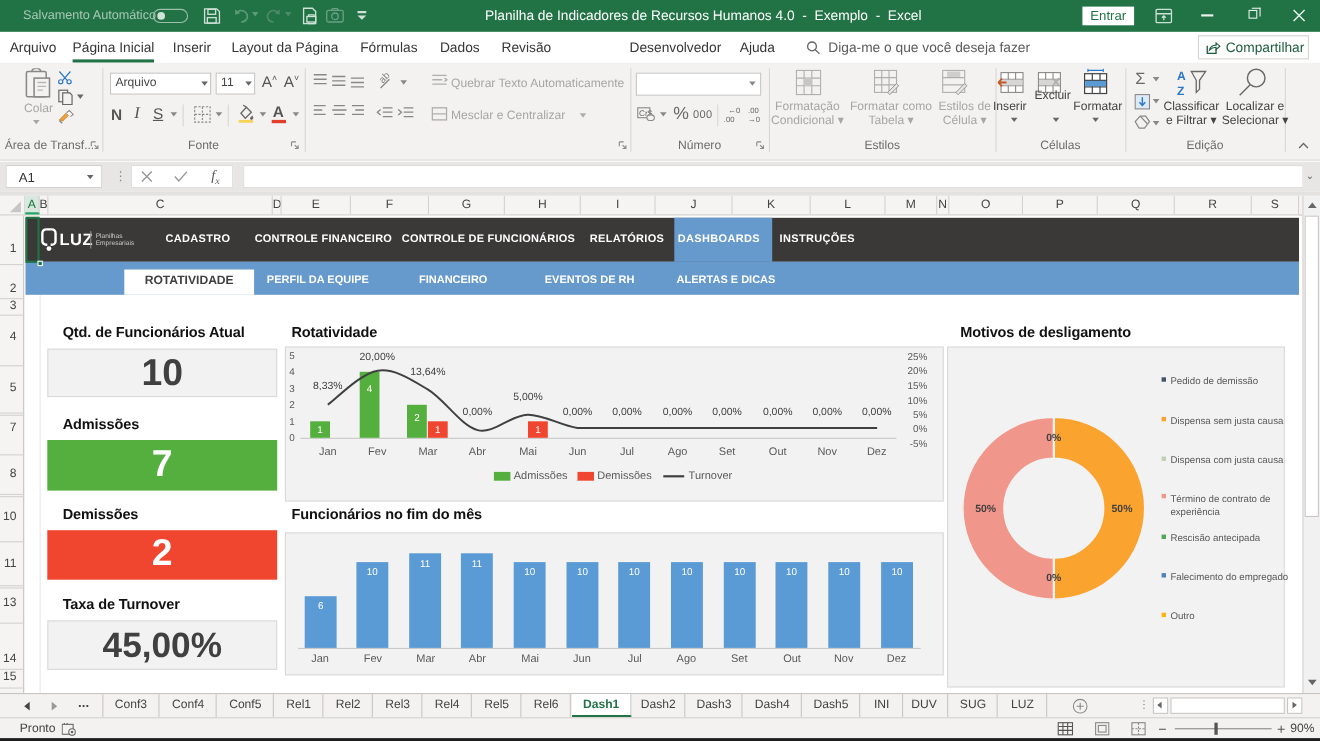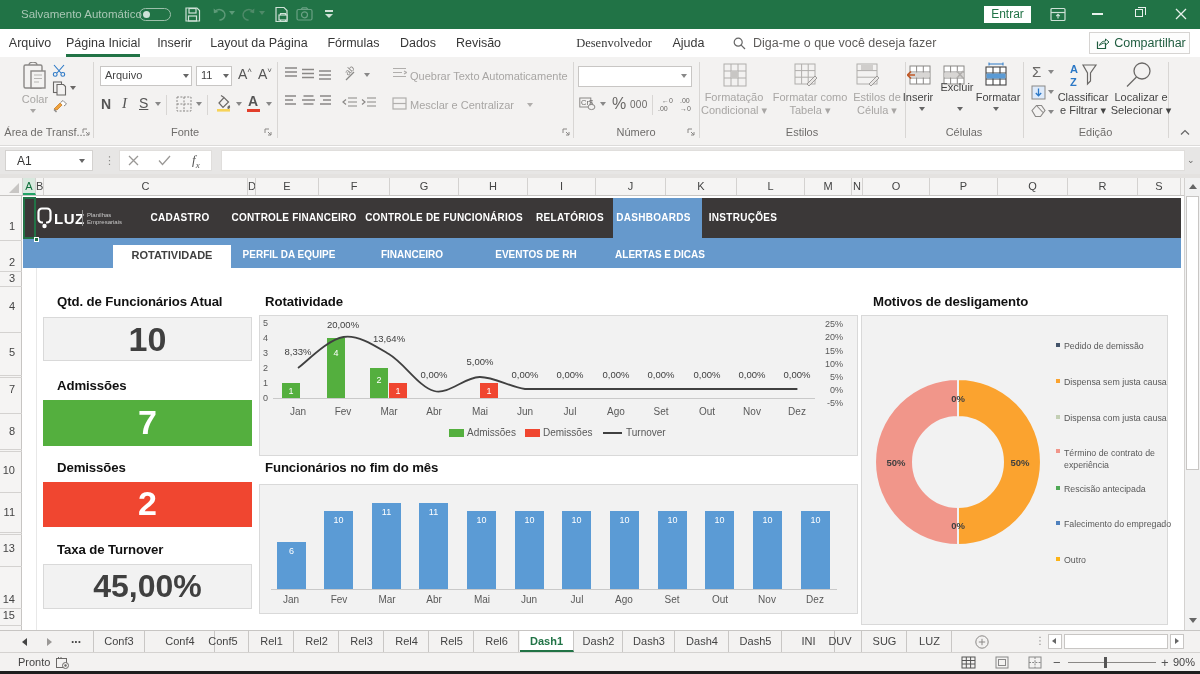--- a/index.html
+++ b/index.html
@@ -95,20 +95,21 @@
 
   <svg class="abs" style="left:296px;top:7px;" width="17" height="14" viewBox="0 0 17 14">
     <rect x="1" y="2.5" width="15" height="10.5" rx="1.5" fill="none" stroke="#6aa184" stroke-width="1.2"></rect>
     <path d="M5 2.5 L6.5 0.8 h4 L12 2.5" fill="none" stroke="#6aa184" stroke-width="1.2"></path>
     <circle cx="8.5" cy="7.8" r="3" fill="none" stroke="#6aa184" stroke-width="1.2"></circle>
   </svg>
 
   <span class="abs" style="left:325px;top:10px;width:8px;height:1.6px;background:#cfe2d7;"></span>
   <span class="abs" style="left:325px;top:14px;width:0;height:0;border-left:4px solid transparent;border-right:4px solid transparent;border-top:4px solid #cfe2d7;"></span>
 
+  <span class="abs" style="left:441px;top:7px;font-size:12.5px;color:#fff;">Planilha de Indicadores de Recursos Humanos 4.0&nbsp; -&nbsp; Exemplo&nbsp; -&nbsp; Excel</span>
 
   <span class="abs" style="left:984px;top:6px;width:47px;height:17px;background:#fff;color:#217346;font-size:12px;text-align:center;line-height:17px;">Entrar</span>
 
   <svg class="abs" style="left:1050px;top:7px;" width="16" height="15" viewBox="0 0 16 15">
     <rect x="1" y="1.5" width="14" height="12" rx="1" fill="none" stroke="#cfe2d7" stroke-width="1.2"></rect>
     <path d="M1 5.5 h14" stroke="#cfe2d7" stroke-width="1.2"></path>
     <path d="M8 11.5 L8 7.5 M6.2 9.2 L8 7.4 L9.8 9.2" fill="none" stroke="#cfe2d7" stroke-width="1.2"></path>
   </svg>
 
   <span class="abs" style="left:1092px;top:13px;width:11px;height:1.5px;background:#e8f1ec;"></span>
@@ -120,21 +121,21 @@
 </div>
 <div id="menubar">
   <span class="menu-item" style="left:8px;width:44px;">Arquivo</span>
   <span class="menu-item" style="left:66px;width:74px;border-bottom:3px solid #217346;">Página Inicial</span>
   <span class="menu-item" style="left:155px;width:39px;">Inserir</span>
   <span class="menu-item" style="left:210px;width:98px;">Layout da Página</span>
   <span class="menu-item" style="left:325px;width:57px;">Fórmulas</span>
   <span class="menu-item" style="left:398px;width:40px;">Dados</span>
   <span class="menu-item" style="left:454px;width:49px;">Revisão</span>
   <span class="menu-item" style="left:519px;width:38px;margin-top:28px;">Exibir</span>
-  <span class="menu-item" style="left:572px;width:84px;font-family:Liberation Serif, serif;">Desenvolvedor</span>
+  <span class="menu-item" style="left:572px;width:84px;">Desenvolvedor</span>
   <span class="menu-item" style="left:670px;width:37px;">Ajuda</span>
   <svg class="abs" style="left:733px;top:8px;" width="13" height="13" viewBox="0 0 13 13">
     <circle cx="5.2" cy="5.2" r="4" fill="none" stroke="#666" stroke-width="1.2"></circle>
     <path d="M8.2 8.2 L12 12" stroke="#666" stroke-width="1.2"></path>
   </svg>
   <span class="menu-item" style="left:753px;width:250px;text-align:left;color:#5e5c5a;">Diga-me o que você deseja fazer</span>
   <span class="abs" style="left:1089px;top:3px;width:101px;height:22px;background:#fdfdfd;border:1px solid #d6d4d2;"></span>
   <svg class="abs" style="left:1096px;top:8px;" width="14" height="13" viewBox="0 0 14 13">
     <path d="M1.5 4.5 V11.5 H9.5 V7" fill="none" stroke="#1f5c3f" stroke-width="1.2"></path>
     <path d="M3.5 8.5 C4 6 6.5 4 9.5 4 L9.5 2 L13 5 L9.5 8 L9.5 6 C7 6 5 7 3.5 8.5 Z" fill="none" stroke="#1f5c3f" stroke-width="1"></path>
@@ -630,34 +631,34 @@
 <div id="vscroll">
   <span class="abs" style="left:4px;top:6px;width:0;height:0;border-left:4px solid transparent;border-right:4px solid transparent;border-bottom:5px solid #666;"></span>
   <span class="abs" style="left:1px;top:18px;width:13px;height:274px;background:#fff;border:1px solid #c8c6c4;"></span>
   <span class="abs" style="left:4px;top:440px;width:0;height:0;border-left:4px solid transparent;border-right:4px solid transparent;border-top:5px solid #666;"></span>
 </div>
 <div id="tabbar">
   <span class="abs" style="left:22px;top:7px;width:0;height:0;border-top:4px solid transparent;border-bottom:4px solid transparent;border-right:5px solid #444;"></span>
   <span class="abs" style="left:47px;top:7px;width:0;height:0;border-top:4px solid transparent;border-bottom:4px solid transparent;border-left:5px solid #9a9896;"></span>
   <span class="abs" style="left:71px;top:1px;font-size:12px;font-weight:bold;color:#444;">...</span>
   <span class="stab" style="left:93px;width:52px;border-left:1px solid #c9c7c5;">Conf3</span>
-  <span class="stab" style="left:146px;width:69px;">Conf4</span>
+  <span class="stab" style="left:146px;width:51px;">Conf4</span>
   <span class="stab" style="left:198px;width:51px;">Conf5</span>
   <span class="stab" style="left:250px;width:44px;">Rel1</span>
   <span class="stab" style="left:295px;width:44px;">Rel2</span>
   <span class="stab" style="left:340px;width:44px;">Rel3</span>
   <span class="stab" style="left:385px;width:44px;">Rel4</span>
   <span class="stab" style="left:430px;width:44px;">Rel5</span>
   <span class="stab" style="left:475px;width:44px;">Rel6</span>
   <span class="stab" style="left:520px;width:54px;background:#fff;color:#217346;font-weight:bold;border-bottom:2px solid #217346;height:21px;">Dash1</span>
   <span class="stab" style="left:575px;width:48px;">Dash2</span>
   <span class="stab" style="left:624px;width:51px;">Dash3</span>
   <span class="stab" style="left:676px;width:53px;">Dash4</span>
   <span class="stab" style="left:730px;width:52px;">Dash5</span>
-  <span class="stab" style="left:783px;width:52px;">INI</span>
+  <span class="stab" style="left:783px;width:38px;">INI</span>
   <span class="stab" style="left:819px;width:43px;">DUV</span>
   <span class="stab" style="left:863px;width:44px;">SUG</span>
   <span class="stab" style="left:908px;width:44px;">LUZ</span>
   <svg class="abs" style="left:975px;top:4px;" width="14" height="14" viewBox="0 0 14 14">
     <circle cx="7" cy="7" r="6.2" fill="none" stroke="#8a8886" stroke-width="1"></circle>
     <path d="M7 3.8 V10.2 M3.8 7 H10.2" stroke="#8a8886" stroke-width="1"></path>
   </svg>
   <span class="abs" style="left:1035px;top:4px;color:#8a8886;font-size:10px;">⋮</span>
   <span class="abs" style="left:1048px;top:3px;width:14px;height:15px;background:#fff;border:1px solid #c8c6c4;"></span>
   <span class="abs" style="left:1052px;top:7px;width:0;height:0;border-top:3.5px solid transparent;border-bottom:3.5px solid transparent;border-right:4.5px solid #666;"></span>

